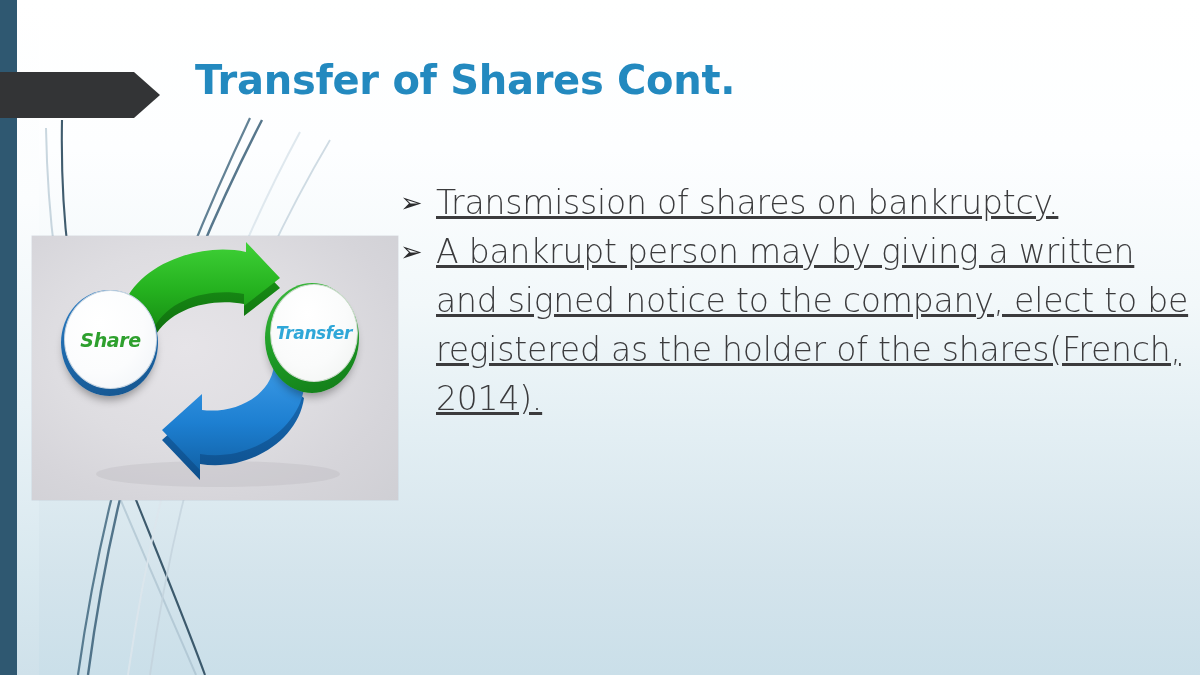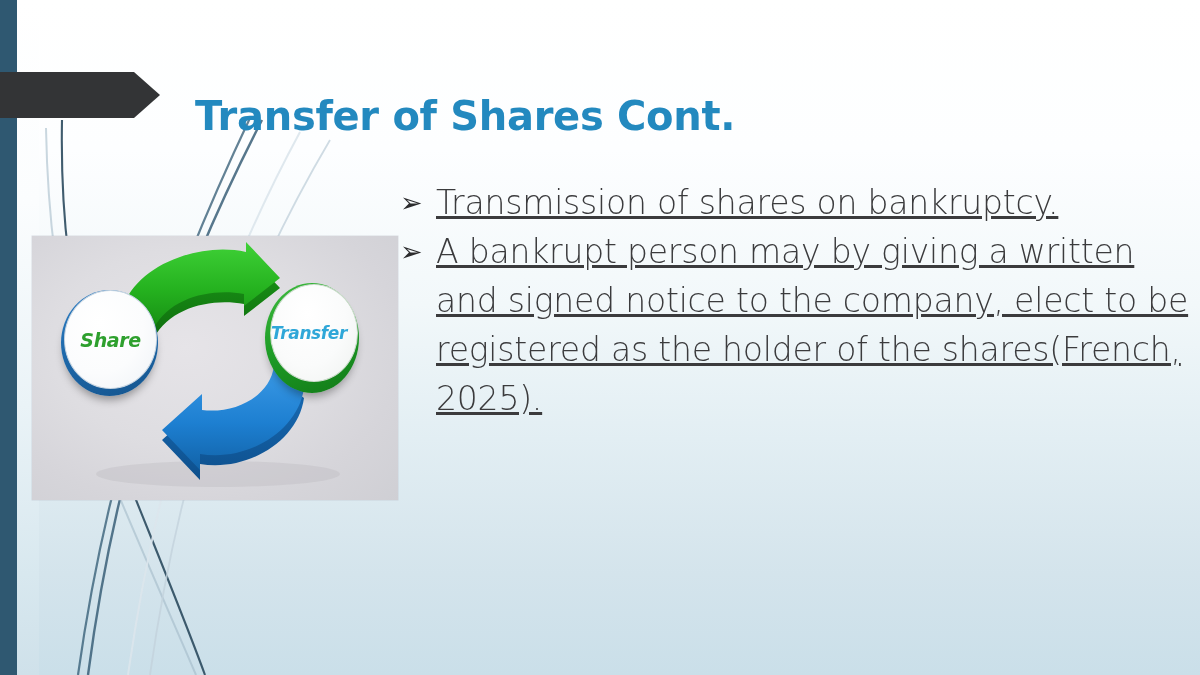--- a/index.html
+++ b/index.html
@@ -54,21 +54,20 @@
   .slide-title {
     position: absolute;
     left: 195px;
     top: 57px;
     font-size: 40px;
     font-weight: bold;
     color: #2389bf;
     letter-spacing: -0.3px;
     white-space: nowrap;
     font-family: "DejaVu Sans", sans-serif;
-    margin-top: 36px;
   }
 
   
   .picture {
     position: absolute;
     left: 32px;
     top: 236px;
     width: 366px;
     height: 264px;
     background: radial-gradient(ellipse at 42% 42%, #e6e4e8 0%, #dedde1 45%, #d6d5da 72%, #cfcfd4 100%);
@@ -110,21 +109,21 @@
     background: linear-gradient(160deg, #3fbb3f 0%, #1d9c26 50%, #127a18 100%);
     box-shadow: 0 7px 9px -3px rgba(0,0,0,0.32);
   }
   .disc-transfer .face {
     position: absolute;
     left: 5px; top: 1px;
     width: 86px; height: 96px;
     border-radius: 50%;
     background: radial-gradient(ellipse at 42% 30%, #ffffff 0%, #fafbfb 55%, #eef1ef 100%);
     border: 1px solid #cddccd;
-    display: flex; align-items: center; 
+    display: flex; align-items: center; justify-content: center;
   }
   .disc-label {
     font-family: "DejaVu Sans", sans-serif;
     font-style: italic;
     font-weight: bold;
     font-size: 19px;
     letter-spacing: -0.4px;
   }
   .label-share { color: #2ea02e; text-shadow: 0 1px 0 rgba(255,255,255,0.6); }
   .label-transfer { color: #2fa7d8; font-size: 17px; text-shadow: 0 1px 0 rgba(255,255,255,0.6); }
@@ -252,18 +251,18 @@
 
   <div class="body">
 
     <div class="bullet-row">
       <span class="bullet-mark">➢</span>
       <span class="bullet-text">Transmission of shares on bankruptcy.</span>
     </div>
 
     <div class="bullet-row">
       <span class="bullet-mark">➢</span>
-      <span class="bullet-text">A bankrupt person may by giving a written and signed notice to the company, elect to be registered as the holder of the shares(French, 2025).</span>
+      <span class="bullet-text">A bankrupt person may by giving a written and signed notice to the company, elect to be registered as the holder of the shares(French, 2014).</span>
     </div>
 
   </div>
 
 </div>
 
 </body></html>

